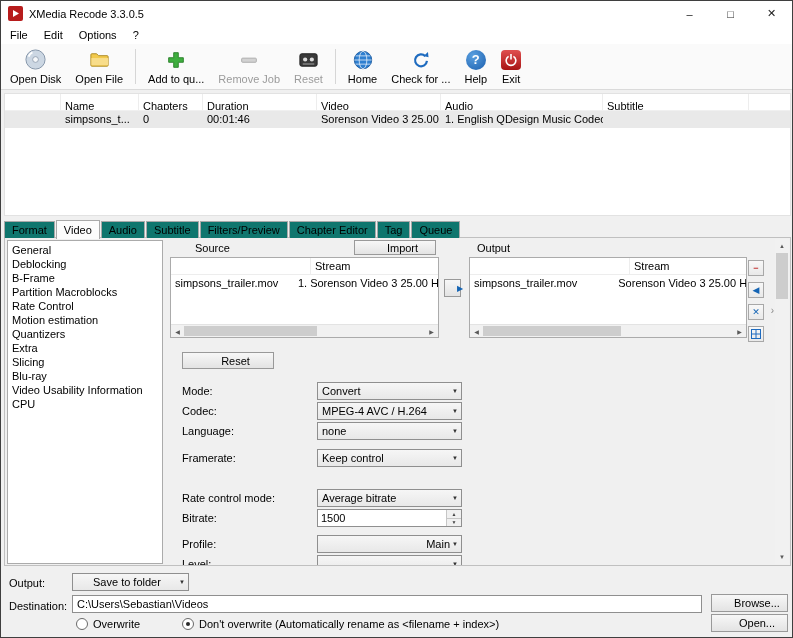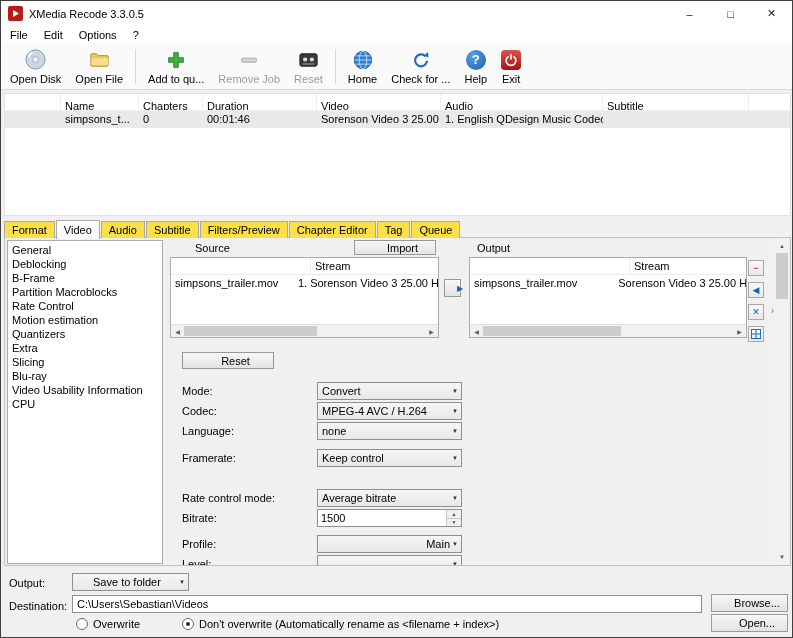--- a/index.html
+++ b/index.html
@@ -44,21 +44,21 @@
               background:#fff; border:1px solid #e2e2e2; overflow:hidden; }
   .job-header { display:flex; height:17px; border-bottom:1px solid #f0f0f0; background:#fff; }
   .jh { padding:6px 4px; border-right:1px solid #ededed; white-space:nowrap; overflow:hidden; }
   .job-row { display:flex; height:17px; background:#e9e9e9; }
   .jc { padding:2px 4px; white-space:nowrap; overflow:hidden; }
   .c0{width:56px;} .c1{width:78px;} .c2{width:64px;} .c3{width:114px;}
   .c4{width:124px;} .c5{width:162px;} .c6{width:146px;}
 
   
   .tabstrip { position:absolute; top:218px; left:3px; height:19px; display:flex; align-items:flex-end; z-index:3; }
-  .tab { height:17px; padding:2px 7px 0 7px; background:#fde047; border:1px solid #a9a9a9;
+  .tab { height:17px; padding:2px 7px 0 7px; background:#0f766e; border:1px solid #a9a9a9;
          border-bottom:none; margin-right:1px; white-space:nowrap; }
   .tab.active { height:19px; background:#fcfcfc; padding-top:3px; margin-bottom:-1px; }
 
   
   .content { position:absolute; top:236px; left:3px; width:787px; height:329px;
              background:#f0f0f0; border:1px solid #c0c0c0; overflow:hidden; }
   .left-list { position:absolute; top:2px; left:2px; width:156px; height:324px;
                background:#fff; border:1px solid #ababab; padding:2px 1px; overflow:hidden; }
   .left-item { padding:1px 3px; white-space:nowrap; }
   .sec-label { position:absolute; }

